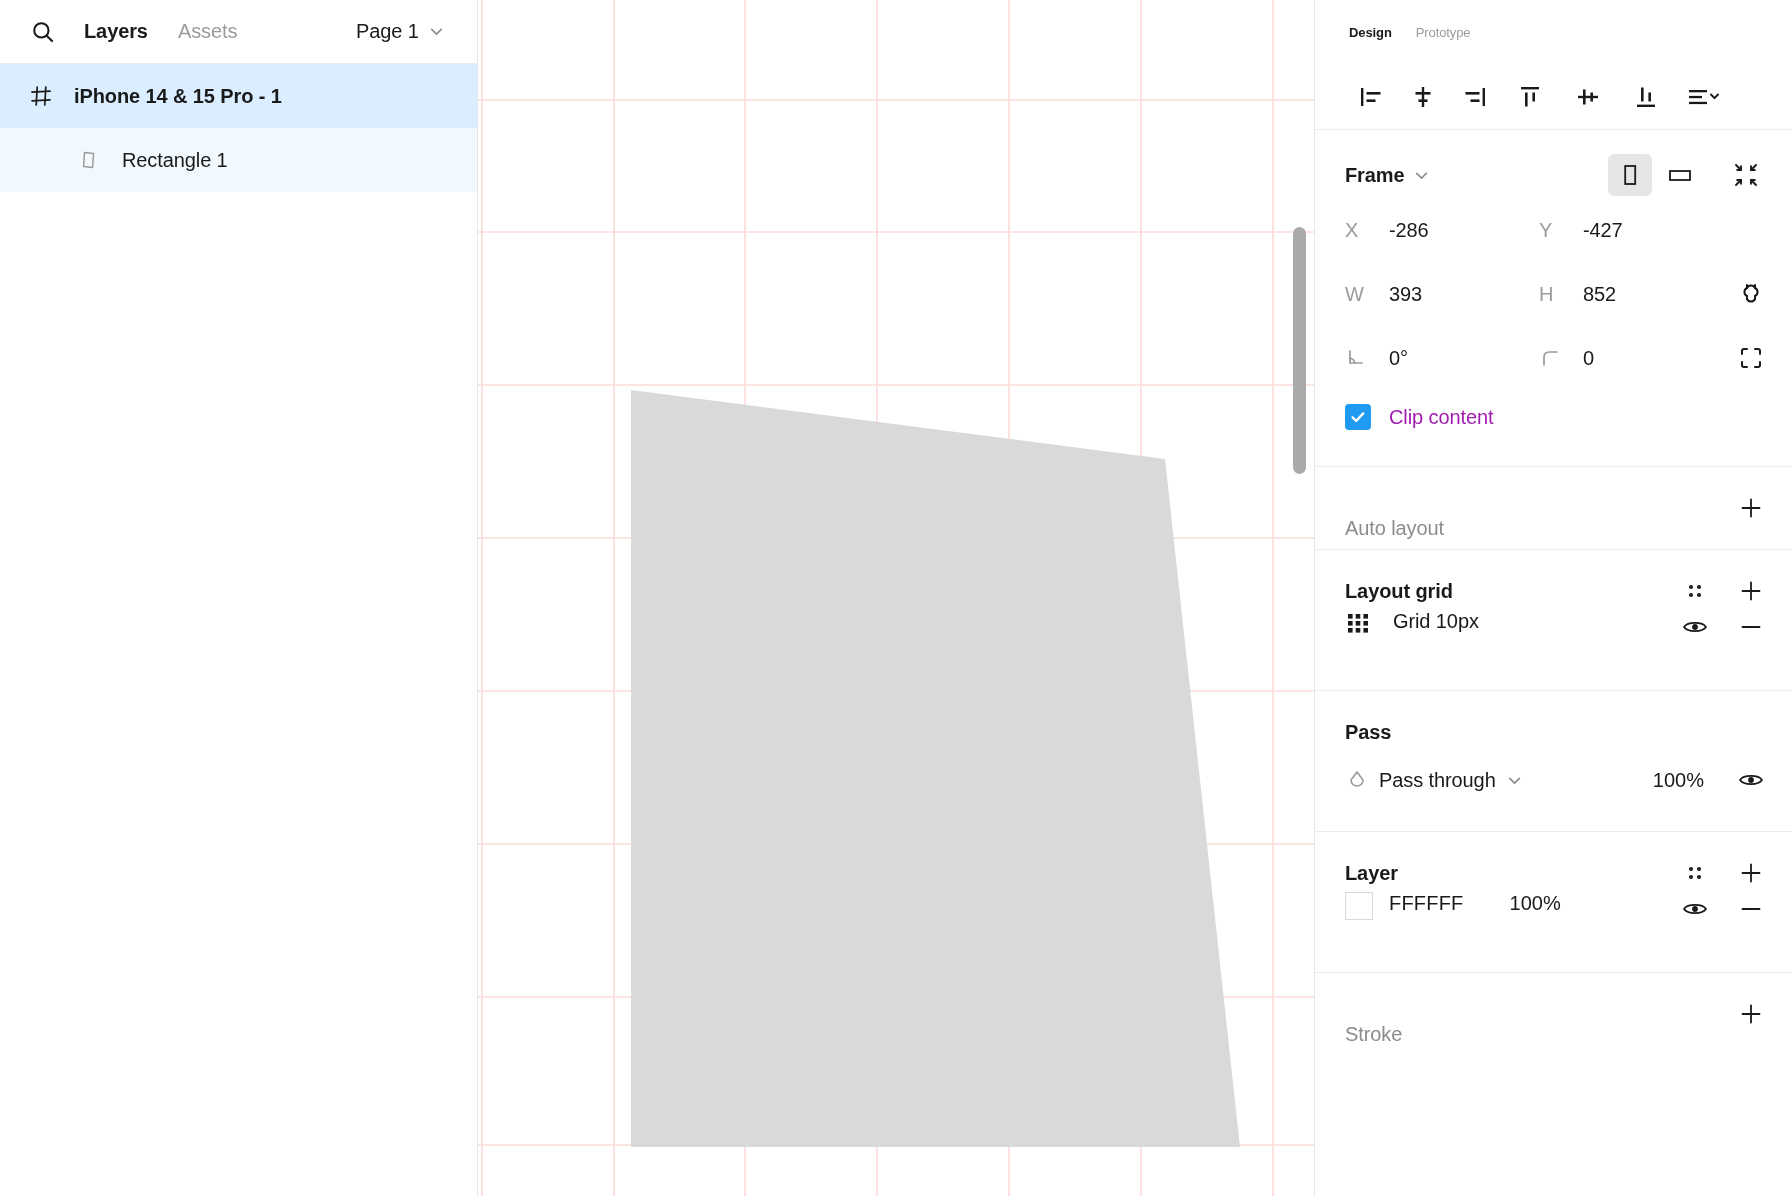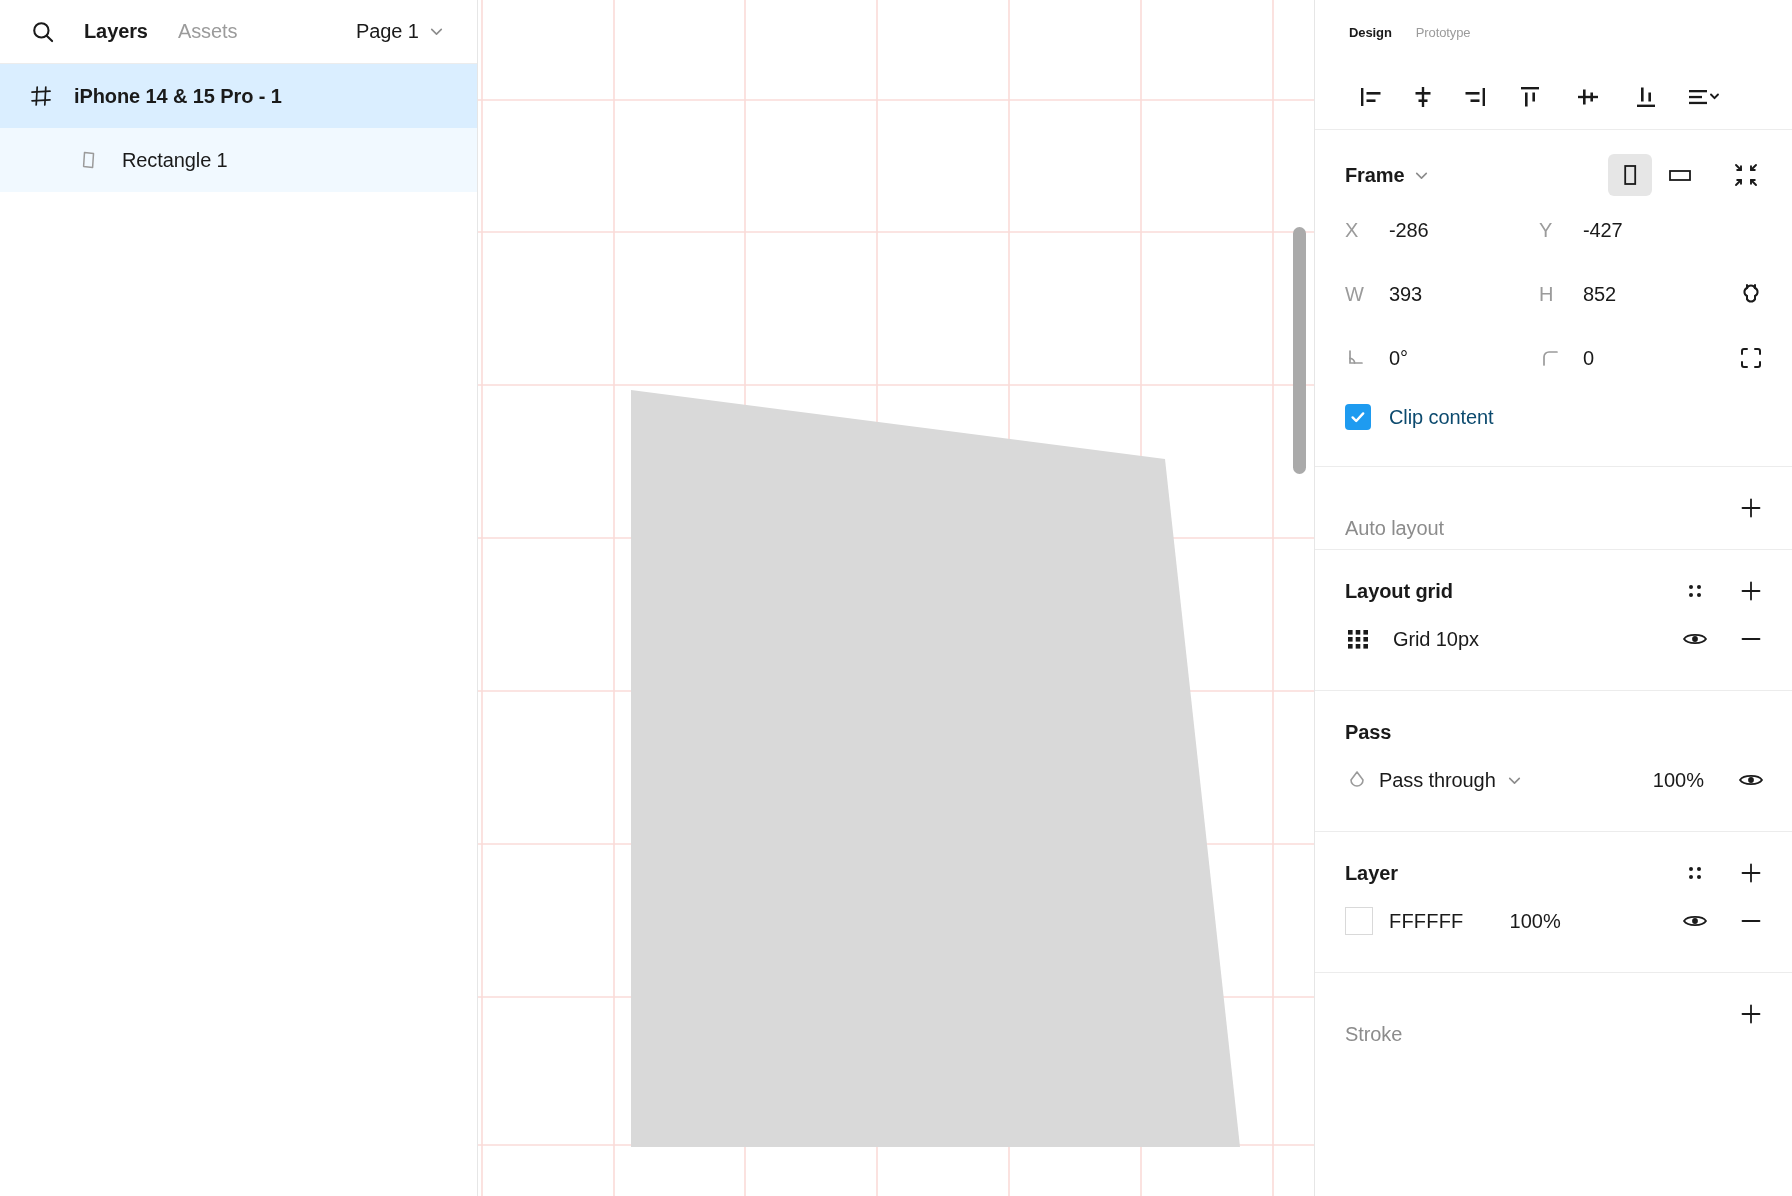--- a/index.html
+++ b/index.html
@@ -260,26 +260,26 @@
     cursor: pointer;
   }
   .checkbox {
     width: 26px; height: 26px;
     border-radius: 4px;
     background: #1e9bf0;
     display: flex; align-items: center; justify-content: center;
     flex: 0 0 26px;
   }
   .check-label {
-    font-size: 20px; color: #0c4a6e; letter-spacing: -0.1px;
+    font-size: 20px; color: #a21caf; letter-spacing: -0.1px;
   }
 
   .item-row {
     display: flex;
-    align-items: center;
+    align-items: flex-start;
     height: 58px;
   }
   .item-icon {
     width: 38px;
     display: flex; align-items: center; justify-content: flex-start;
     flex: 0 0 38px;
   }
   .item-label {
     font-size: 20px;
     color: #1a1a1a;

